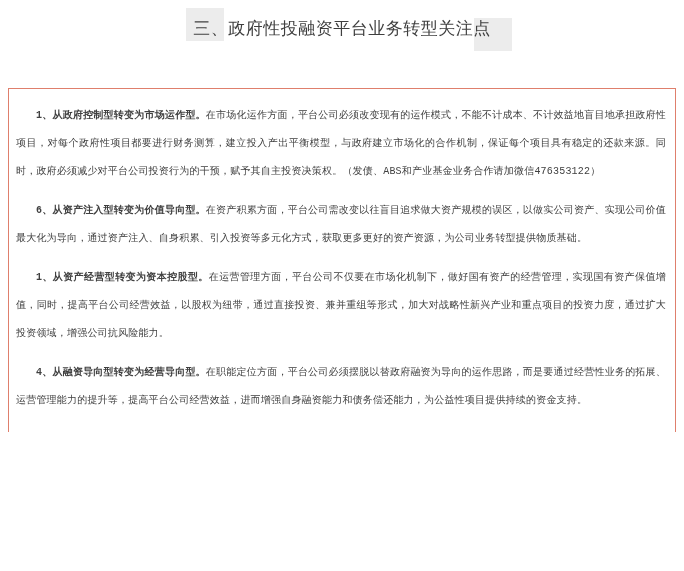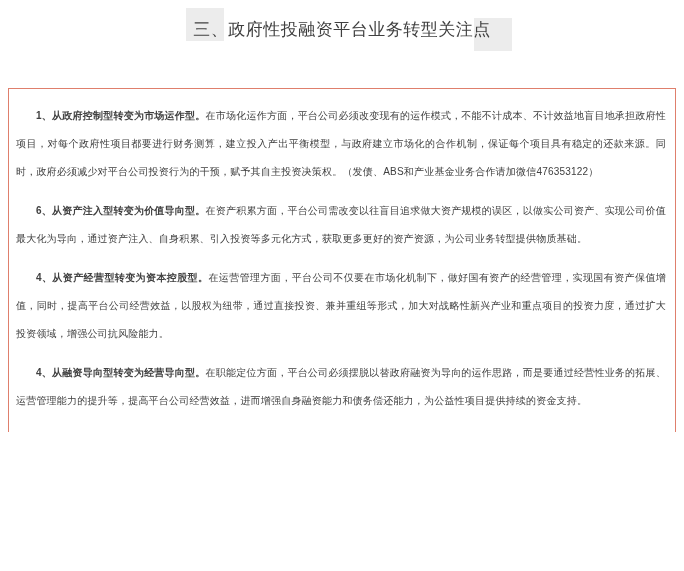--- a/index.html
+++ b/index.html
@@ -8,20 +8,21 @@
     background: #ffffff;
     width: 684px;
     font-family: "Liberation Sans", "DejaVu Sans", sans-serif;
   }
   .page {
     width: 684px;
     height: 432px;
     background: #ffffff;
     box-sizing: border-box;
     overflow: hidden;
+    font-family: Liberation Mono, monospace;
   }
   .title-row {
     text-align: center;
     padding-top: 13px;
     height: 34px;
   }
   .title-wrap {
     position: relative;
     display: inline-block;
     font-size: 17px;
@@ -85,19 +86,19 @@
       <span class="title-text">三、政府性投融资平台业务转型关注点</span>
     </div>
   </div>
 
   <div class="content-box">
 
     <p class="para"><span class="lead">1、从政府控制型转变为市场运作型。</span><span class="body-text">在市场化运作方面，平台公司必须改变现有的运作模式，不能不计成本、不计效益地盲目地承担政府性项目，对每个政府性项目都要进行财务测算，建立投入产出平衡模型，与政府建立市场化的合作机制，保证每个项目具有稳定的还款来源。同时，政府必须减少对平台公司投资行为的干预，赋予其自主投资决策权。（发债、ABS和产业基金业务合作请加微信476353122）</span></p>
 
     <p class="para"><span class="lead">6、从资产注入型转变为价值导向型。</span><span class="body-text">在资产积累方面，平台公司需改变以往盲目追求做大资产规模的误区，以做实公司资产、实现公司价值最大化为导向，通过资产注入、自身积累、引入投资等多元化方式，获取更多更好的资产资源，为公司业务转型提供物质基础。</span></p>
 
-    <p class="para"><span class="lead">4、从资产经营型转变为资本控股型。</span><span class="body-text">在运营管理方面，平台公司不仅要在市场化机制下，做好国有资产的经营管理，实现国有资产保值增值，同时，提高平台公司经营效益，以股权为纽带，通过直接投资、兼并重组等形式，加大对战略性新兴产业和重点项目的投资力度，通过扩大投资领域，增强公司抗风险能力。</span></p>
+    <p class="para"><span class="lead">1、从资产经营型转变为资本控股型。</span><span class="body-text">在运营管理方面，平台公司不仅要在市场化机制下，做好国有资产的经营管理，实现国有资产保值增值，同时，提高平台公司经营效益，以股权为纽带，通过直接投资、兼并重组等形式，加大对战略性新兴产业和重点项目的投资力度，通过扩大投资领域，增强公司抗风险能力。</span></p>
 
     <p class="para"><span class="lead">4、从融资导向型转变为经营导向型。</span><span class="body-text">在职能定位方面，平台公司必须摆脱以替政府融资为导向的运作思路，而是要通过经营性业务的拓展、运营管理能力的提升等，提高平台公司经营效益，进而增强自身融资能力和债务偿还能力，为公益性项目提供持续的资金支持。</span></p>
 
   </div>
 
 </div>
 
 </body></html>

